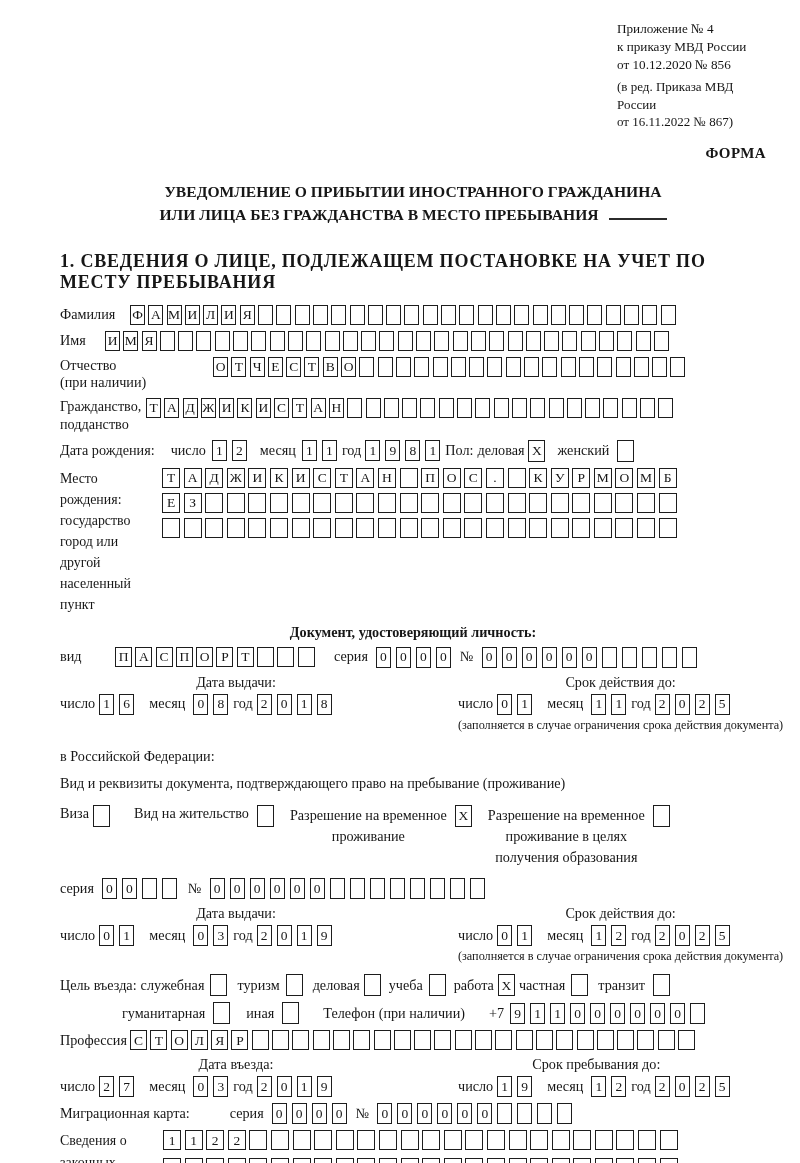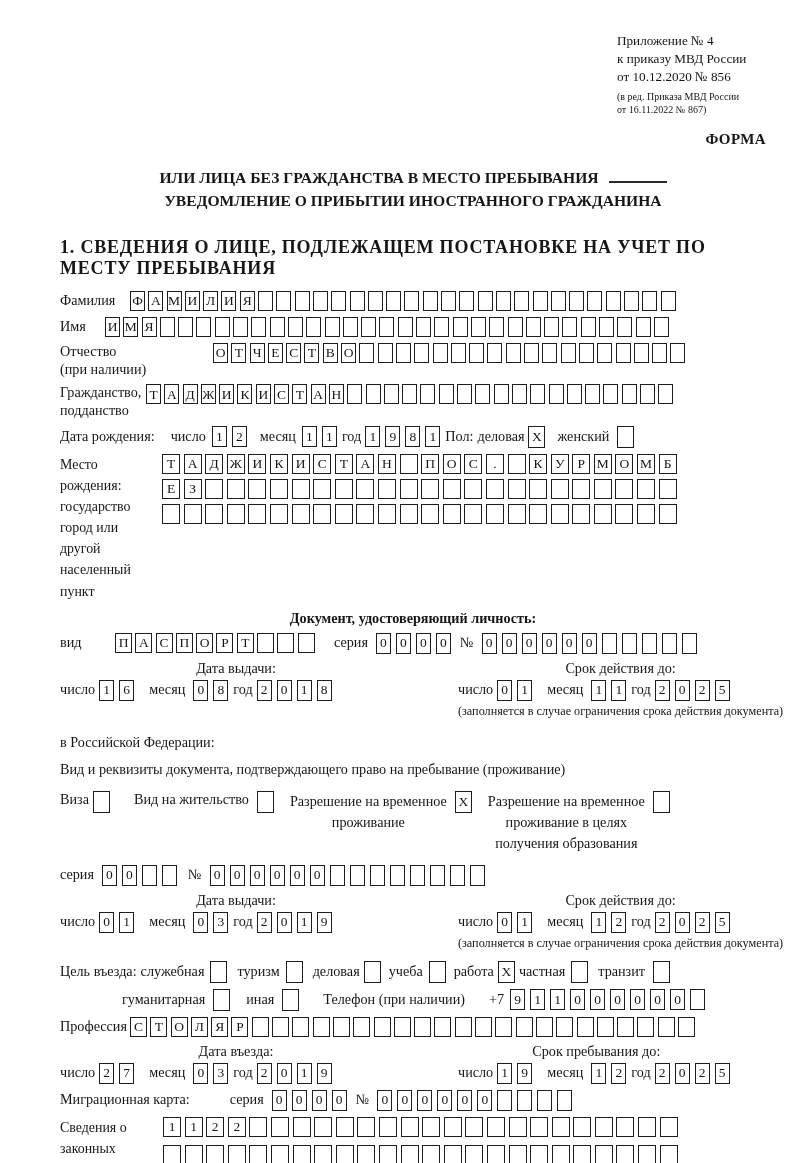--- a/index.html
+++ b/index.html
@@ -1,21 +1,21 @@
 <!DOCTYPE html>
 <html><head>
 <meta charset="utf-8">
 <style>
   * { box-sizing: border-box; }
   html,body { margin:0; padding:0; background:#ffffff; }
   .page { width:800px; height:1163px; background:#fff; color:#161616;
-          font-family:"Liberation Serif", serif; padding:32px 34px 0 60px;
+          font-family:"Liberation Serif", serif; padding:20px 34px 0 60px;
           position:relative; overflow:hidden; }
   .annex { margin-left:557px; font-size:13.2px; line-height:1.36; }
-  .annex .amend { font-size:10px; }
+  .annex .amend { font-size:13px; }
   .annex .amend.first { margin-top:4px; }
   .form-label { text-align:right; font-weight:700; font-size:15px; margin-top:14px; letter-spacing:.4px; }
   .title { text-align:center; font-weight:700; font-size:15.6px; margin-top:18px; line-height:1.5; }
   .blank-underline { display:inline-block; width:58px; border-bottom:2.2px solid #2b2b2b; margin-left:10px; }
   .sec { font-weight:700; font-size:18px; letter-spacing:.8px; margin-top:24px; margin-bottom:12px; }
 
   .row { display:flex; align-items:center; margin:6px 0; }
   .row.top { align-items:flex-start; }
   .lbl, .dlbl, .plbl { font-size:14.2px; flex:none; line-height:1.25; }
   .sub { display:block; }
@@ -60,24 +60,24 @@
     <div>Приложение № 4</div>
     <div>к приказу МВД России</div>
     <div>от 10.12.2020 № 856</div>
     <div class="amend first">(в ред. Приказа МВД России</div>
     <div class="amend">от 16.11.2022 № 867)</div>
   </div>
 
   <div class="form-label">ФОРМА</div>
 
   <div class="title">
+    <div>УВЕДОМЛЕНИЕ О ПРИБЫТИИ ИНОСТРАННОГО ГРАЖДАНИНА</div>
     <div>
       <span>ИЛИ ЛИЦА БЕЗ ГРАЖДАНСТВА В МЕСТО ПРЕБЫВАНИЯ</span><span class="blank-underline"></span>
     </div>
-    <div>УВЕДОМЛЕНИЕ О ПРИБЫТИИ ИНОСТРАННОГО ГРАЖДАНИНА</div>
   </div>
 
   <div class="sec">1. СВЕДЕНИЯ О ЛИЦЕ, ПОДЛЕЖАЩЕМ ПОСТАНОВКЕ НА УЧЕТ ПО МЕСТУ ПРЕБЫВАНИЯ</div>
 
   <div class="row">
     <span class="lbl w70">Фамилия</span>
     <span class="boxes">
         <span class="bx">Ф</span>
         <span class="bx">А</span>
         <span class="bx">М</span>

